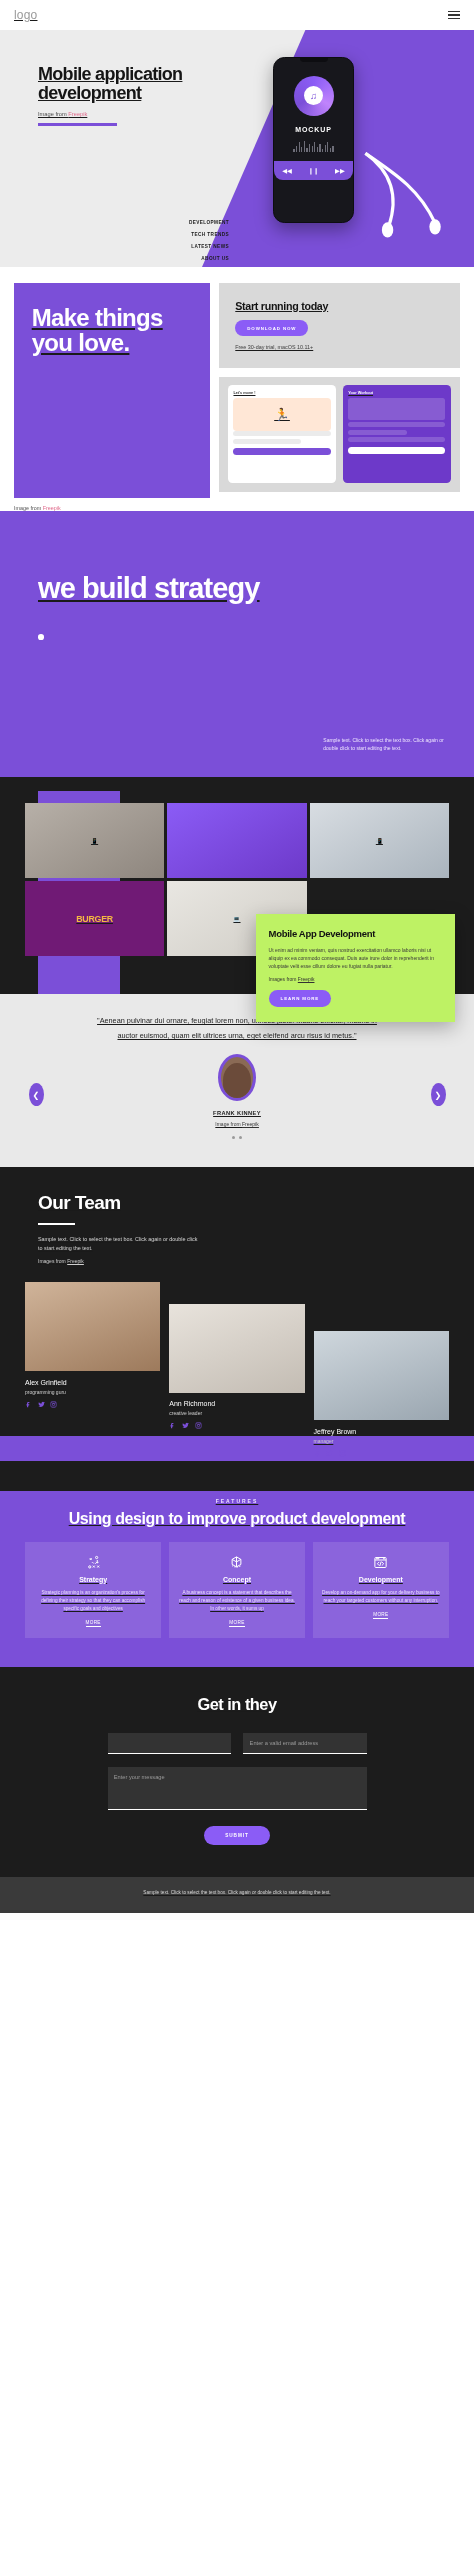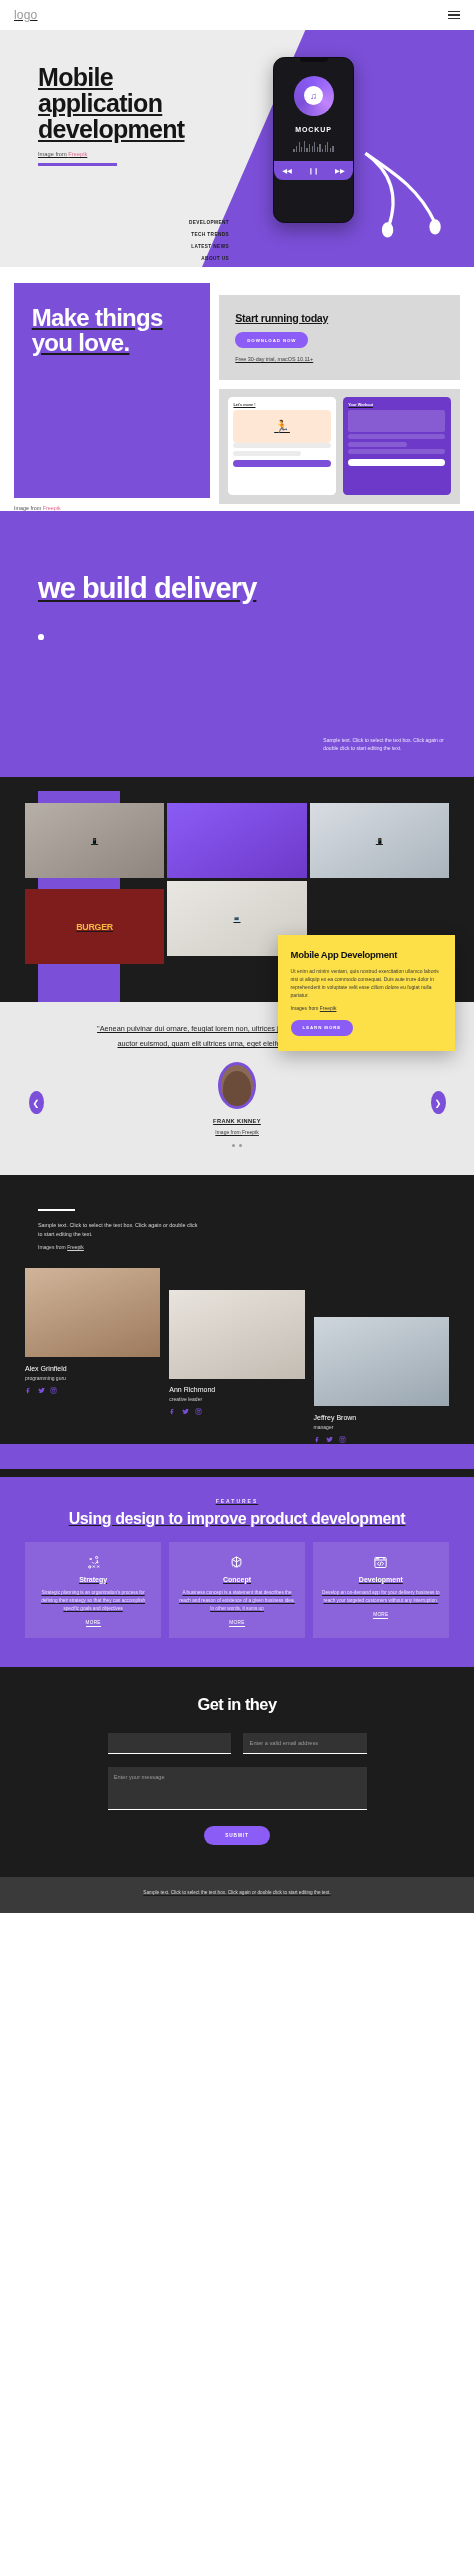--- a/index.html
+++ b/index.html
@@ -23,21 +23,21 @@
 
   
   .hero { position: relative; height: 237px; background: #ececec; overflow: hidden; }
   .hero-purple {
     position: absolute; right: 0; top: 0; width: 272px; height: 237px;
     background: #7b4fd8;
     clip-path: polygon(38% 0, 100% 0, 100% 100%, 0 100%);
   }
   .hero-inner { position: relative; z-index: 3; padding: 35px 0 0 38px; }
   .hero h1 {
-    font-size: 25px; line-height: 1.03; font-weight: 800; color: #151515;
+    font-size: 18px; line-height: 1.03; font-weight: 800; color: #151515;
     letter-spacing: -0.7px; max-width: 202px;
   }
   .hero-credit { margin-top: 8.9px; font-size: 5.7px; color: #4d4d4d; }
   .hero-credit a { color: #e06a8b; text-decoration: none; }
   .hero-rule { margin-top: 5.7px; width: 79px; height: 3.2px; background: #7b4fd8; }
   .hero-nav {
     position: absolute; z-index: 4; right: 245px; top: 190px;
     display: flex; flex-direction: column; align-items: flex-end; gap: 7px;
   }
   .hero-nav a {
@@ -69,21 +69,21 @@
   
   .make-wrap { background: #fff; padding: 16.4px 0 0; position: relative; }
   .make-row { display: flex; padding: 0 14px; gap: 8.9px; }
   .make-left { width: 196px; }
   .make-card { background: #7b4fd8; height: 215px; padding: 21.5px 17.7px 0; }
   .make-card h2 { color: #fff; font-size: 24px; line-height: 1.06; font-weight: 800; letter-spacing: -0.7px; }
   .make-credit { font-size: 5.4px; color: #555; margin-top: 6.3px; }
   .make-credit a { color: #e06a8b; text-decoration: none; }
   .make-right { flex: 1; }
   .promo {
-    background: #d9d9d9; padding: 16.4px 16.4px 17.7px; margin-top: 12px;
+    background: #d9d9d9; padding: 16.4px 16.4px 17.7px;
   }
   .promo h3 { font-size: 10.7px; font-weight: 800; color: #141414; letter-spacing: -0.3px; }
   .btn-pill {
     display: inline-block; margin-top: 8.2px; background: #8b5cf6; color: #fff;
     border: none; border-radius: 19px; padding: 5.7px 12px;
     font-size: 4.4px; font-weight: 700; letter-spacing: 0.9px; cursor: pointer;
   }
   .promo-note { margin-top: 7.6px; font-size: 5.4px; color: #3c3c3c; }
   .screens { background: #d9d9d9; margin-top: 8.9px; padding: 8.9px; display: flex; gap: 6.3px; }
   .mini {
@@ -111,26 +111,26 @@
   .gallery { background: #1c1c1c; position: relative; padding: 26.6px 0 38px; }
   .gal-accent { position: absolute; left: 38px; top: 14px; width: 82px; height: 228px; background: #7b4fd8; }
   .gal-grid {
     position: relative; z-index: 2; display: grid; grid-template-columns: repeat(3, 1fr);
     gap: 3.2px; padding: 0 25px;
   }
   .tile { height: 75px; background: #cfd6cf; overflow: hidden; position: relative; font-size: 5.7px; color: #2a2a2a; display:flex; align-items:center; justify-content:center;}
   .tile.b1 { background: linear-gradient(150deg,#b7b0a8,#8e867e); }
   .tile.b2 { background: linear-gradient(150deg,#8b5cf6,#6d39c9); }
   .tile.b3 { background: linear-gradient(150deg,#d8dde2,#aab4bd); }
-  .tile.b4 { background: #7f1d1d; color:#f5b942; font-weight:800; font-size:8.9px; letter-spacing:-0.3px;margin-top:8px;}
+  .tile.b4 { background: #701a75; color:#f5b942; font-weight:800; font-size:8.9px; letter-spacing:-0.3px;}
   .tile.b5 { background: linear-gradient(150deg,#e9e7e2,#cfccc5); }
   .tile.b6 { background: #1d2128; color:#e7e9ec; font-size:10px; font-weight:300;}
   .card-mad {
-    position: absolute; z-index: 6; right: 19px; top: 158px; width: 177px;
-    background: #fde047; padding: 14px 12.6px 15px; box-shadow: 0 6.3px 19px rgba(0,0,0,.3);
+    position: absolute; z-index: 6; right: 19px; top: 137px; width: 199px;
+    background: #bef264; padding: 14px 12.6px 15px; box-shadow: 0 6.3px 19px rgba(0,0,0,.3);
   }
   .card-mad h3 { font-size: 9.5px; font-weight: 800; line-height: 1.16; letter-spacing: -0.3px; color:#121212; }
   .card-mad p { margin-top: 7px; font-size: 5px; line-height: 1.62; color: #3a3a3a; }
   .card-mad .cred { margin-top: 6.3px; font-size: 5px; color: #333; }
   .card-mad .cred a { color: #333; }
 
   
   .testi { background: #e9e9e9; padding: 20px 0 28px; position: relative; text-align: center; }
   .testi-q { font-size: 7.3px; line-height: 2.05; color: #1e1e1e; max-width: 297px; margin: 0 auto; }
   .avatar-ring {
@@ -167,21 +167,21 @@
   .ph { width: 100%; height: 89px; background: #b8b0a6; }
   .ph.p1 { background: linear-gradient(160deg,#d0b49a,#9d7a5c); }
   .ph.p2 { background: linear-gradient(160deg,#e8e3dc,#c3bcb3); }
   .ph.p3 { background: linear-gradient(160deg,#cfd7dd,#9aa6b0); }
   .m-name { margin-top: 7.6px; font-size: 7px; color: #fff; }
   .m-role { margin-top: 3.2px; font-size: 5px; color: #cfcfcf; }
   .socials { margin-top: 5.7px; display: flex; gap: 5.7px; align-items: center; }
   .socials svg { width: 7px; height: 7px; fill: #7b4fd8; cursor: pointer; }
 
   
-  .features { background: #7b4fd8; padding: 21px 0 29px; text-align: center; }
+  .features { background: #7b4fd8; padding: 7px 0 29px; text-align: center; }
   .f-eyebrow { font-size: 5px; letter-spacing: 2px; color: #efe4ff; font-weight: 600; }
   .features h2 { margin-top: 5.7px; color: #fff; font-size: 16px; line-height: 1.2; font-weight: 800; letter-spacing: -0.4px; }
   .f-grid { margin-top: 14px; display: flex; gap: 7.6px; padding: 0 25px; }
   .f-card { flex: 1; background: rgba(255,255,255,.12); padding: 11.4px 8.9px 11.4px; }
   .f-icon { height: 16.4px; display: flex; align-items: center; justify-content: center; }
   .f-icon svg { width: 15px; height: 15px; stroke: #fff; fill: none; stroke-width: 1.6; }
   .f-card h4 { margin-top: 5.7px; color: #fff; font-size: 7px; font-weight: 800; }
   .f-card p { margin-top: 5.7px; font-size: 4.7px; line-height: 1.7; color: #eee3ff; }
   .f-more { margin-top: 7px; display: inline-block; font-size: 4.7px; color: #fff; border-bottom: 0.6px solid #fff; padding-bottom: 1.3px; cursor: pointer; letter-spacing: 0.3px; }
 
@@ -309,21 +309,21 @@
             <div class="mini-b" style="width:60%"></div>
             <div class="mini-b"></div>
             <div class="mini-btn"></div>
           </div>
         </div>
       </div>
     </div>
   </div>
 
   <div class="build">
-    <h2>we build delivery</h2>
+    <h2>we build strategy</h2>
     <div class="build-dot"></div>
     <div class="build-note">Sample text. Click to select the text box. Click again or double click to start editing the text.</div>
   </div>
 
   <div class="gallery">
     <div class="gal-accent"></div>
     <div class="gal-grid">
       <div class="tile b1">📱</div>
       <div class="tile b2"></div>
       <div class="tile b3">📲</div>
@@ -353,20 +353,21 @@
       <span>Image from </span><a href="#">Freepik</a>
     </div>
     <div class="dots">
       <i></i>
       <i></i>
     </div>
   </div>
 
   <div class="team">
     <div class="team-head">
+      <h2>Our Team</h2>
       <div class="team-rule"></div>
       <p>Sample text. Click to select the text box. Click again or double click to start editing the text.</p>
       <div class="team-cred">
         <span>Images from </span><a href="#">Freepik</a>
       </div>
     </div>
     <div class="team-band"></div>
     <div class="team-grid">
 
       <div class="member m1">

